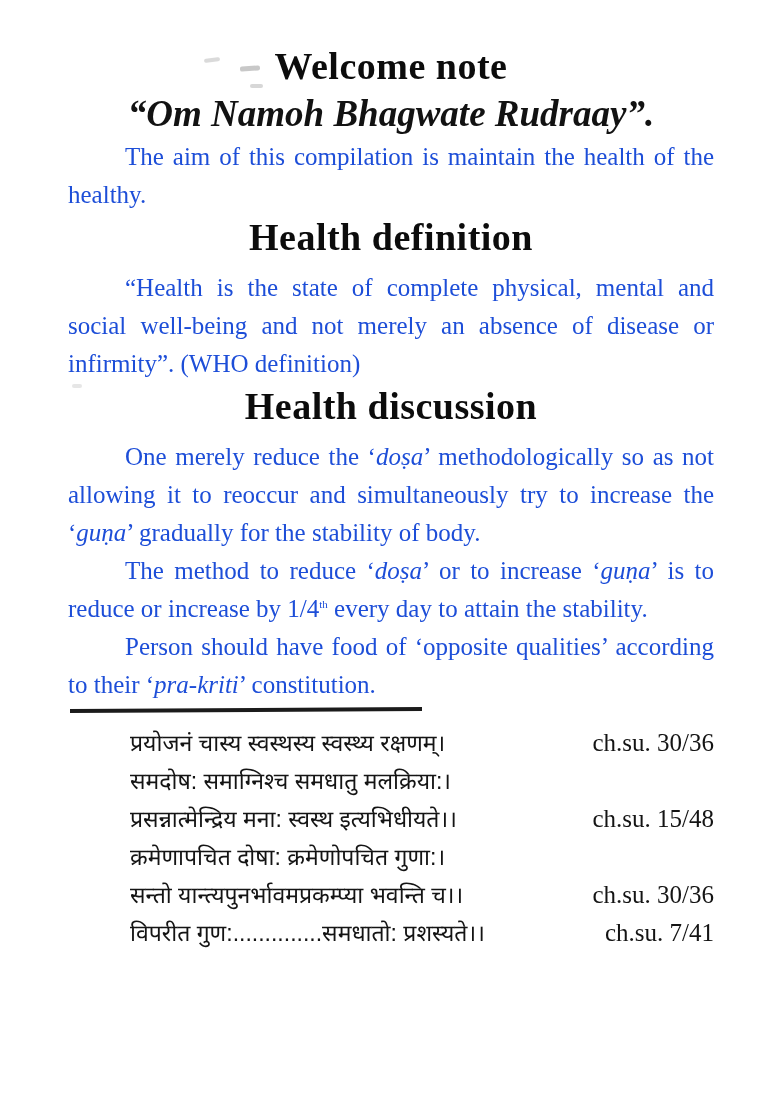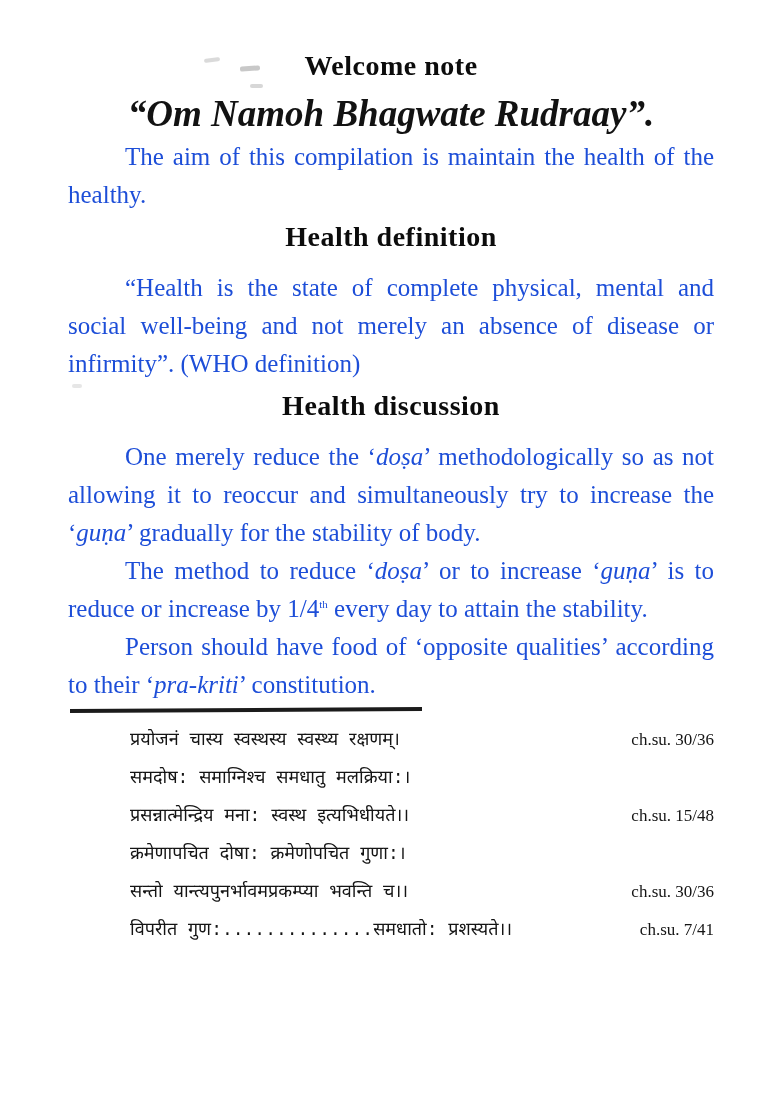--- a/index.html
+++ b/index.html
@@ -12,21 +12,21 @@
     overflow: hidden;
   }
   .doc {
     position: absolute;
     inset: 0;
     padding: 44px 66px 0 68px;
   }
   .heading {
     font-weight: 700;
     text-align: center;
-    font-size: 28px;
+    font-size: 38px;
     line-height: 44px;
     color: #0c0c0c;
     letter-spacing: 0.5px;
   }
   .title { margin-bottom: 10px; }
   .h2 { line-height: 46px; margin-bottom: 9px; }
   .invocation {
     text-align: center;
     font-style: italic;
     font-weight: 600;
@@ -53,27 +53,27 @@
     transform: rotate(-0.35deg);
   }
   .verse-row {
     display: flex;
     justify-content: space-between;
     align-items: baseline;
     padding-left: 62px;
     height: 38px;
   }
   .verse {
-    font-size: 18px;
-    font-family: Liberation Mono, monospace;
+    font-size: 23px;
+    font-family: Liberation Sans, sans-serif;
     color: #141414;
     white-space: nowrap;
   }
   .ref {
-    font-size: 17px;
+    font-size: 25px;
     width: 152px;
     text-align: right;
     white-space: nowrap;
     color: #141414;
     flex: none;
   }
   .artifact {
     position: absolute;
     background: #b6b6b6;
     border-radius: 2px;

